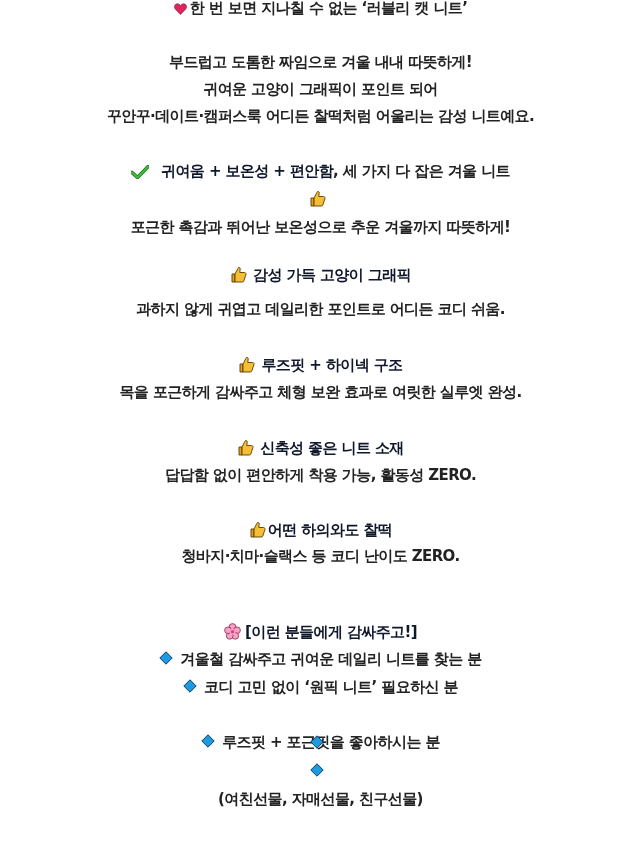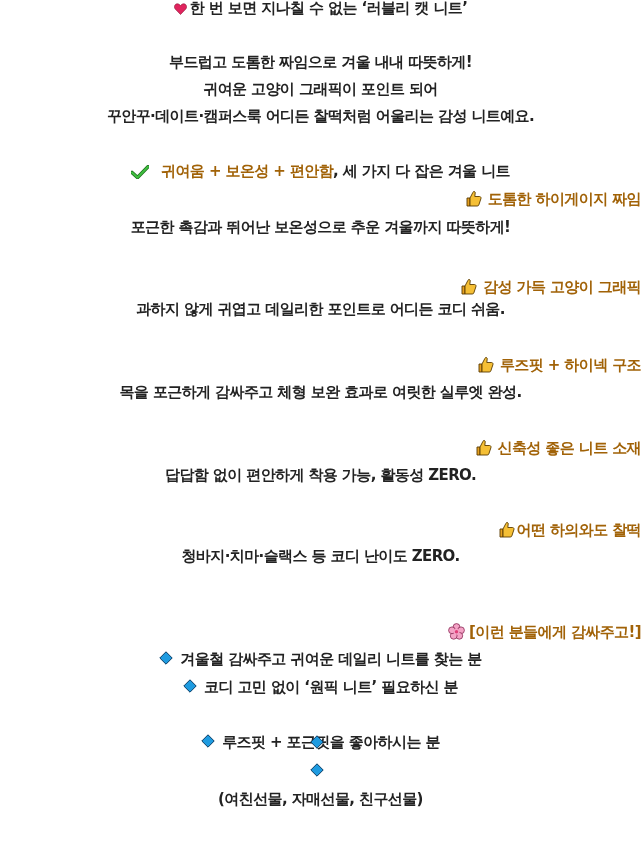--- a/index.html
+++ b/index.html
@@ -1,21 +1,21 @@
 <!DOCTYPE html>
 <html><head>
 <meta charset="utf-8">
 <style>
   html, body { margin: 0; padding: 0; background: #ffffff; }
   body { width: 641px; height: 842px; overflow: hidden; position: relative;
          font-family: "DejaVu Sans", "Liberation Sans", sans-serif; }
   .line { position: absolute; left: 0; width: 641px; text-align: center;
           font-size: 15px; font-weight: bold; color: #222222; line-height: 20px;
           white-space: nowrap; letter-spacing: -0.6px; }
-  .red { color: #a16207; text-align: right; }
+  .red { color: #0f172a; }
   .ico { display: inline-block; vertical-align: -3px; margin-right: 6px; }
   .ico svg { display: block; }
 </style>
 </head>
 <body>
 
 <div>
 
   <div class="line" style="top:-2px">
     <span class="ico" style="margin-right:3px;vertical-align:-2px">
@@ -37,25 +37,25 @@
         </svg>
     </span><span class="red">귀여움 + 보온성 + 편안함</span><span>, 세 가지 다 잡은 겨울 니트</span>
   </div>
 
   <div class="line red" style="top:189px">
     <span class="ico">
       <svg width="17" height="17" viewBox="0 0 17 17">
           <path d="M2 8 H5 V16 H2 Z" fill="#e6a020" stroke="#5a3b00" stroke-width="0.9"></path>
           <path d="M5 8 L8 2.2 C8.8 0.8 10.4 1.4 10.2 3 L9.8 6.5 H14.5 C15.8 6.5 16.4 7.8 15.8 9 L13.8 15 C13.5 15.7 13 16 12.2 16 H5 Z" fill="#f5bf35" stroke="#5a3b00" stroke-width="0.9"></path>
         </svg>
-    </span><span>도톰한 하이게이지 짜임</span>
+    </span>
   </div>
   <div class="line" style="top:217px">포근한 촉감과 뛰어난 보온성으로 추운 겨울까지 따뜻하게!</div>
 
-  <div class="line red" style="top:277px">
+  <div class="line red" style="top:265px">
     <span class="ico">
       <svg width="17" height="17" viewBox="0 0 17 17">
           <path d="M2 8 H5 V16 H2 Z" fill="#e6a020" stroke="#5a3b00" stroke-width="0.9"></path>
           <path d="M5 8 L8 2.2 C8.8 0.8 10.4 1.4 10.2 3 L9.8 6.5 H14.5 C15.8 6.5 16.4 7.8 15.8 9 L13.8 15 C13.5 15.7 13 16 12.2 16 H5 Z" fill="#f5bf35" stroke="#5a3b00" stroke-width="0.9"></path>
         </svg>
     </span><span>감성 가득 고양이 그래픽</span>
   </div>
   <div class="line" style="top:299px">과하지 않게 귀엽고 데일리한 포인트로 어디든 코디 쉬움.</div>
 
   <div class="line red" style="top:355px">

